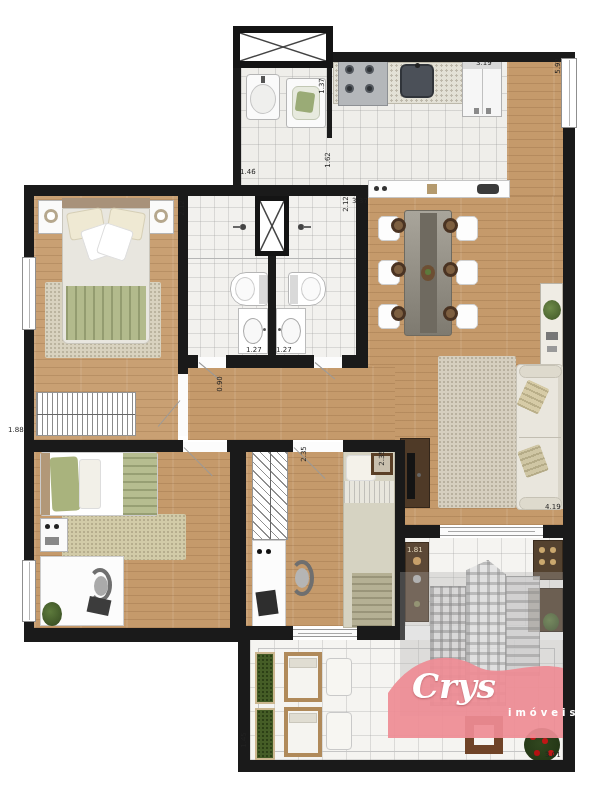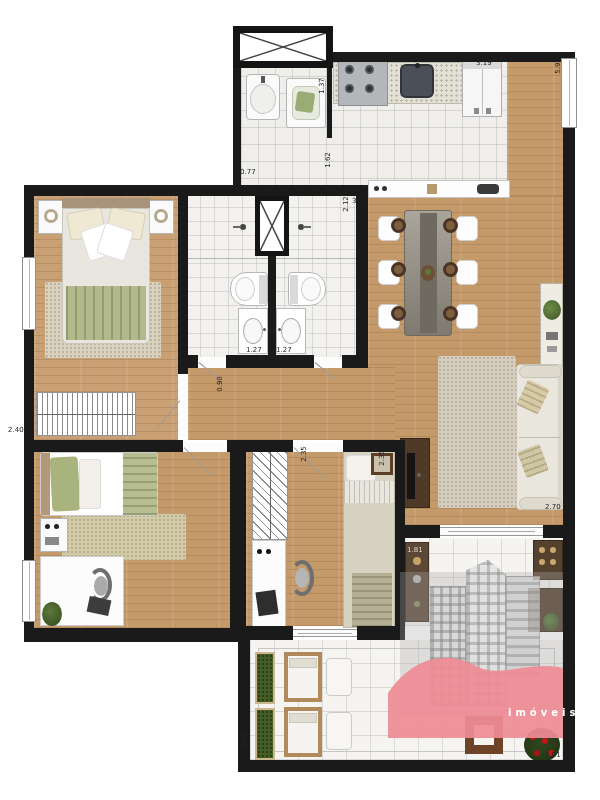--- a/index.html
+++ b/index.html
@@ -298,34 +298,35 @@
     <div style="left:6px;top:6px;width:6px;height:6px;background:#c01616;border-radius:50%;box-shadow:12px 4px 0 #c01616, 4px 16px 0 #b31212, 18px 16px 0 #c01616;"></div>
   </div>
 
   <div class="wm" style="left:400px;top:572px;width:163px;height:144px;background:rgba(170,170,170,.32);"></div>
   <div class="wm" style="left:430px;top:586px;width:36px;height:120px;background:rgba(214,214,214,.78);border:1px solid rgba(150,150,150,.6);background-image:repeating-linear-gradient(0deg,rgba(130,130,130,.45) 0 3px,transparent 3px 9px),repeating-linear-gradient(90deg,rgba(130,130,130,.45) 0 3px,transparent 3px 9px);"></div>
   <div class="wm" style="left:466px;top:560px;width:40px;height:146px;background:rgba(224,224,224,.82);border:1px solid rgba(150,150,150,.6);clip-path:polygon(0 7%,55% 0,100% 10%,100% 100%,0 100%);background-image:repeating-linear-gradient(0deg,rgba(130,130,130,.4) 0 3px,transparent 3px 10px),repeating-linear-gradient(90deg,rgba(130,130,130,.4) 0 3px,transparent 3px 10px);"></div>
   <div class="wm" style="left:506px;top:576px;width:34px;height:100px;background:rgba(205,205,205,.75);border:1px solid rgba(150,150,150,.55);background-image:repeating-linear-gradient(0deg,rgba(130,130,130,.4) 0 3px,transparent 3px 9px);"></div>
   <svg class="wm" style="left:388px;top:648px;" width="175" height="90" viewBox="0 0 175 90" preserveAspectRatio="none">
     <path d="M0,45 C 25,8 60,2 88,18 C 112,31 140,12 175,20 L175,90 L0,90 Z" fill="#ee8c95" fill-opacity="0.93"></path>
   </svg>
+  <span class="crys" style="left:412px;top:666px;font-size:34px;">Crys</span>
   <span class="imoveis" style="left:460px;top:707px;font-size:10px;">imóveis</span>
 
   <span class="dim" style="left:476px;top:59px;">3.19</span>
   <span class="dim v" style="left:550px;top:62px;">5.92</span>
   <span class="dim v" style="left:314px;top:82px;">1.37</span>
   <span class="dim v" style="left:320px;top:156px;">1.62</span>
-  <span class="dim" style="left:240px;top:168px;">0.77</span>
+  <span class="dim" style="left:240px;top:168px;">1.46</span>
   <span class="dim" style="left:352px;top:197px;">3.37</span>
   <span class="dim v" style="left:174px;top:204px;">2.12</span>
   <span class="dim v" style="left:338px;top:200px;">2.12</span>
   <span class="dim" style="left:246px;top:346px;">1.27</span>
   <span class="dim" style="left:276px;top:346px;">1.27</span>
-  <span class="dim" style="left:8px;top:426px;">2.40</span>
+  <span class="dim" style="left:8px;top:426px;">1.88</span>
   <span class="dim v" style="left:212px;top:380px;">0.90</span>
   <span class="dim v" style="left:296px;top:450px;">2.35</span>
   <span class="dim v" style="left:374px;top:454px;">2.35</span>
-  <span class="dim" style="left:545px;top:503px;">2.70</span>
+  <span class="dim" style="left:545px;top:503px;">4.19</span>
   <span class="dim" style="left:407px;top:546px;color:#e8dcc0;">1.81</span>
   <span class="dim v" style="left:236px;top:736px;">1.45</span>
   <span class="dim" style="left:545px;top:751px;">3.01</span>
 
 </div>
 
 </body></html>

